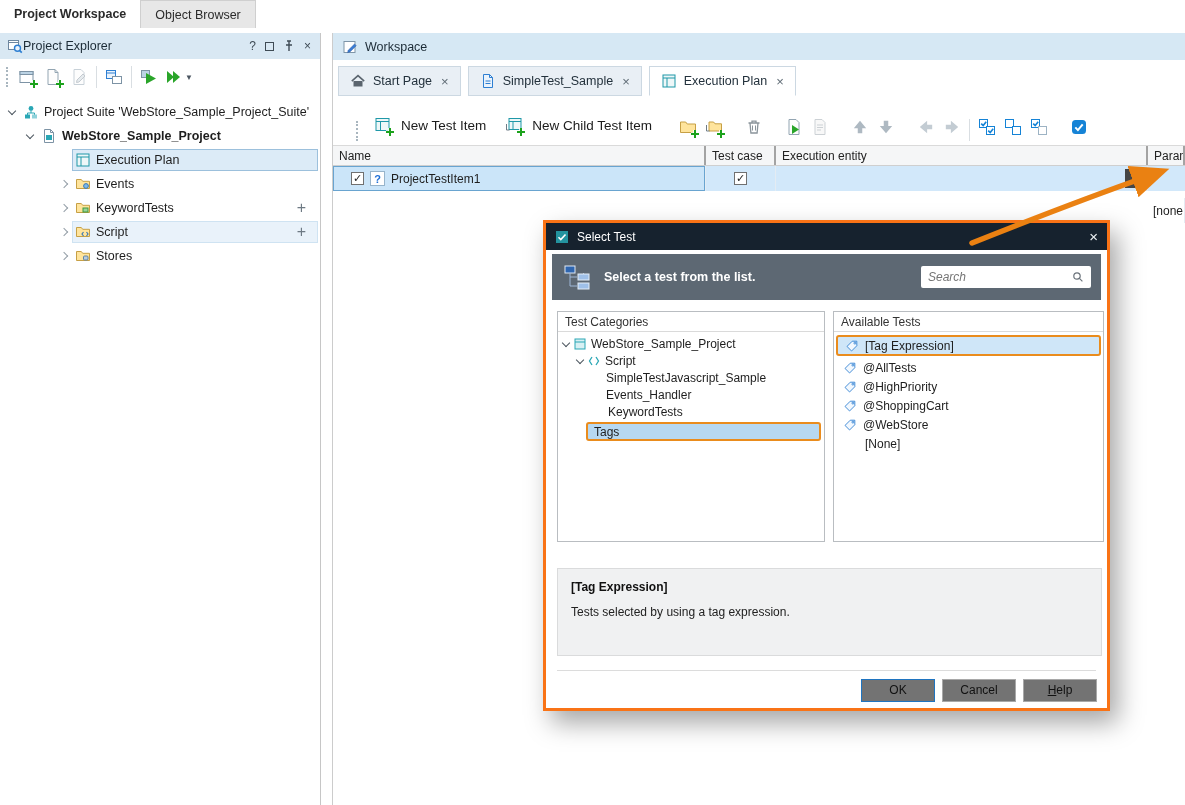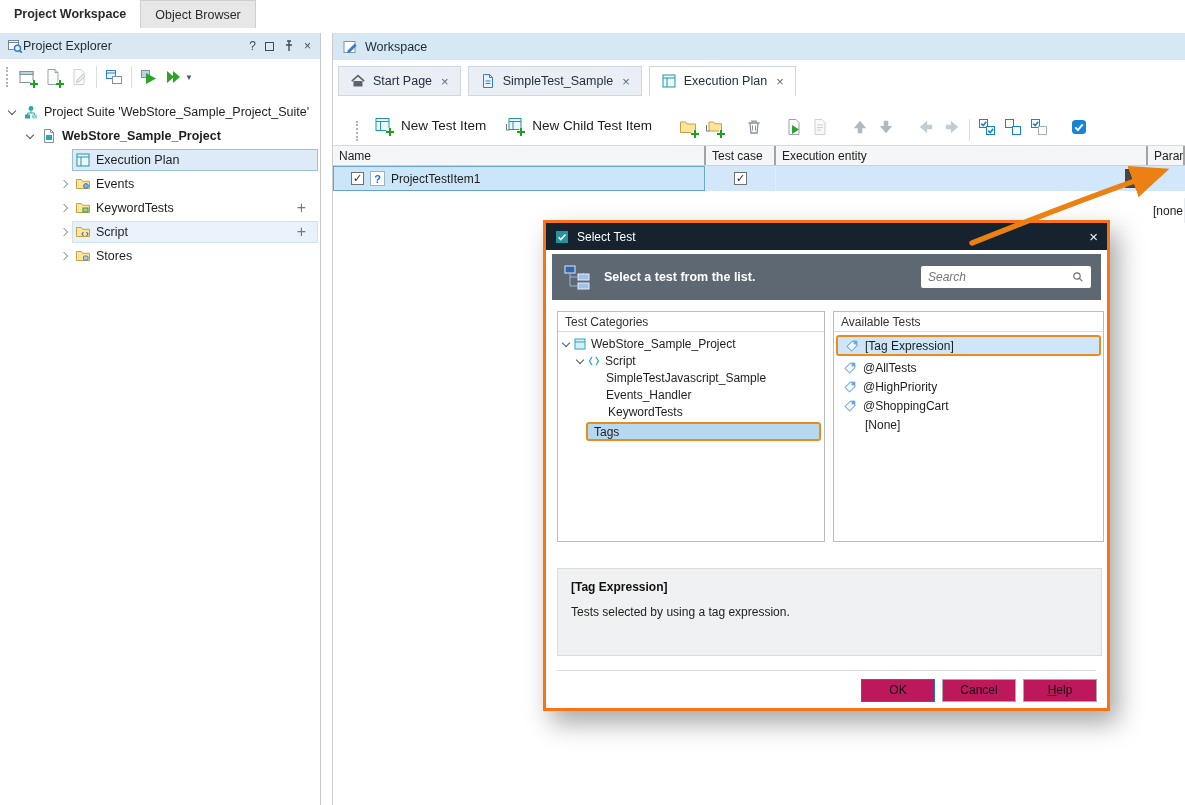--- a/index.html
+++ b/index.html
@@ -102,21 +102,21 @@
 .row-tags{margin:2px 3px 0 28px;height:19px;background:#b7d8f1;border:2px solid #ea8c1d;border-radius:3px;display:flex;align-items:center;padding:0 6px;font-size:12px;}
 .alist{padding-top:2px;}
 .arow{height:19px;display:flex;align-items:center;gap:6px;padding:0 6px 0 9px;font-size:12px;white-space:nowrap;}
 .arow.selrow{margin:1px 2px 2px 2px;background:#cfe6f8;border:2px solid #ea8c1d;border-radius:3px;height:21px;padding-left:7px;}
 .tagsp{width:16px;flex:none;}
 .desc-box{position:absolute;left:11px;top:345px;width:545px;height:88px;background:#f0f1f2;border:1px solid #dadbdc;padding:11px 13px;}
 .desc-title{font-weight:bold;font-size:12px;color:#111;}
 .desc-body{margin-top:11px;font-size:12px;color:#222;}
 .dlg-sep{position:absolute;left:11px;right:11px;top:447px;border-top:1px solid #dcdcdc;}
 .dlg-buttons{position:absolute;right:10px;top:456px;display:flex;gap:7px;}
-.btn{width:74px;height:23px;border:1px solid #a8a8a8;background:#be185d;text-align:center;line-height:21px;font-size:12px;color:#111;display:inline-block;}
+.btn{width:74px;height:23px;border:1px solid #a8a8a8;background:#737373;text-align:center;line-height:21px;font-size:12px;color:#111;display:inline-block;}
 .btn.ok{border-color:#1f74c0;}
 .btn.help::first-letter{text-decoration:underline;}
 
 
 .anno-arrow{position:absolute;left:950px;top:150px;width:240px;height:110px;z-index:60;pointer-events:none;}
 </style>
 </head>
 <body>
 
 <div class="app">
@@ -566,20 +566,27 @@
           <span>@HighPriority</span>
         </div>
         <div class="arow">
           <svg class="i14" viewBox="0 0 16 16">
               <path d="M8.3 2.5h5.2v5.2l-6 6-5.2-5.2z" fill="#f2f8fe" stroke="#2e7fd2"></path>
               <circle cx="11.3" cy="4.7" r="1.1" fill="none" stroke="#2e7fd2"></circle>
             </svg>
           <span>@ShoppingCart</span>
         </div>
         <div class="arow">
+          <svg class="i14" viewBox="0 0 16 16">
+              <path d="M8.3 2.5h5.2v5.2l-6 6-5.2-5.2z" fill="#f2f8fe" stroke="#2e7fd2"></path>
+              <circle cx="11.3" cy="4.7" r="1.1" fill="none" stroke="#2e7fd2"></circle>
+            </svg>
+          <span>@WebStore</span>
+        </div>
+        <div class="arow">
           <span class="tagsp"></span>
           <span>[None]</span>
         </div>
       </div>
     </div>
 
     <div class="desc-box">
       <div class="desc-title">[Tag Expression]</div>
       <div class="desc-body">Tests selected by using a tag expression.</div>
     </div>

